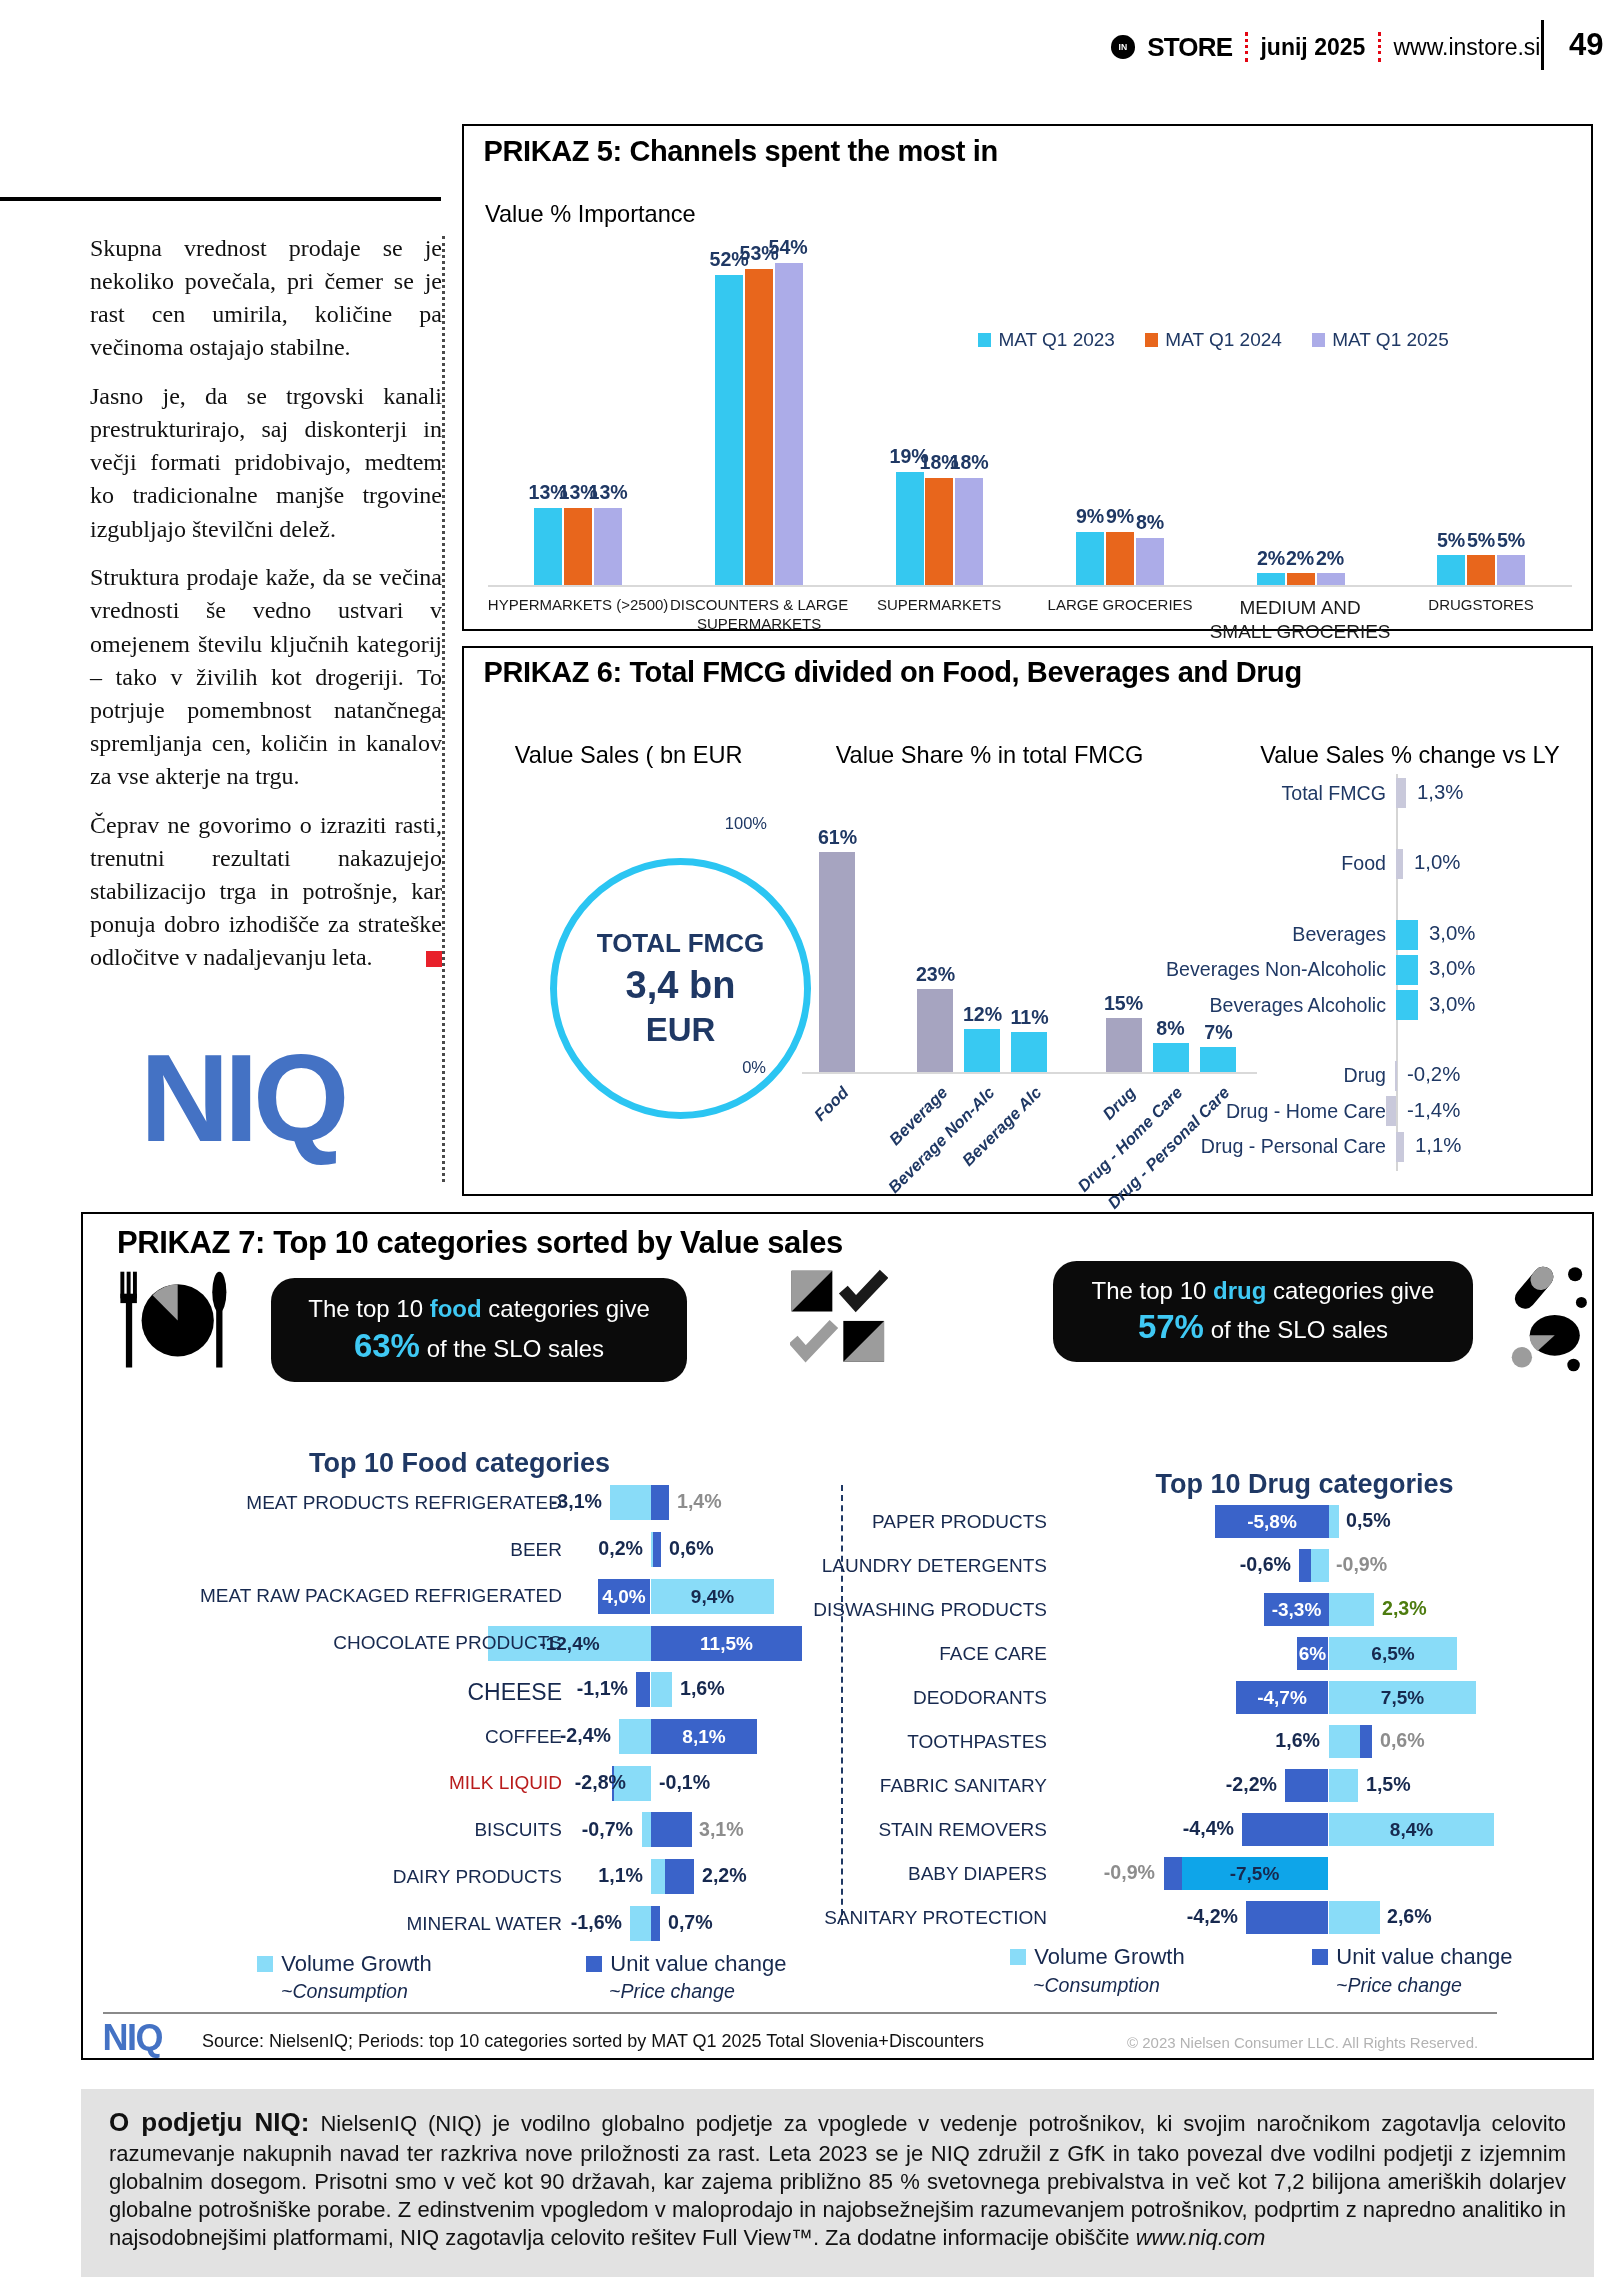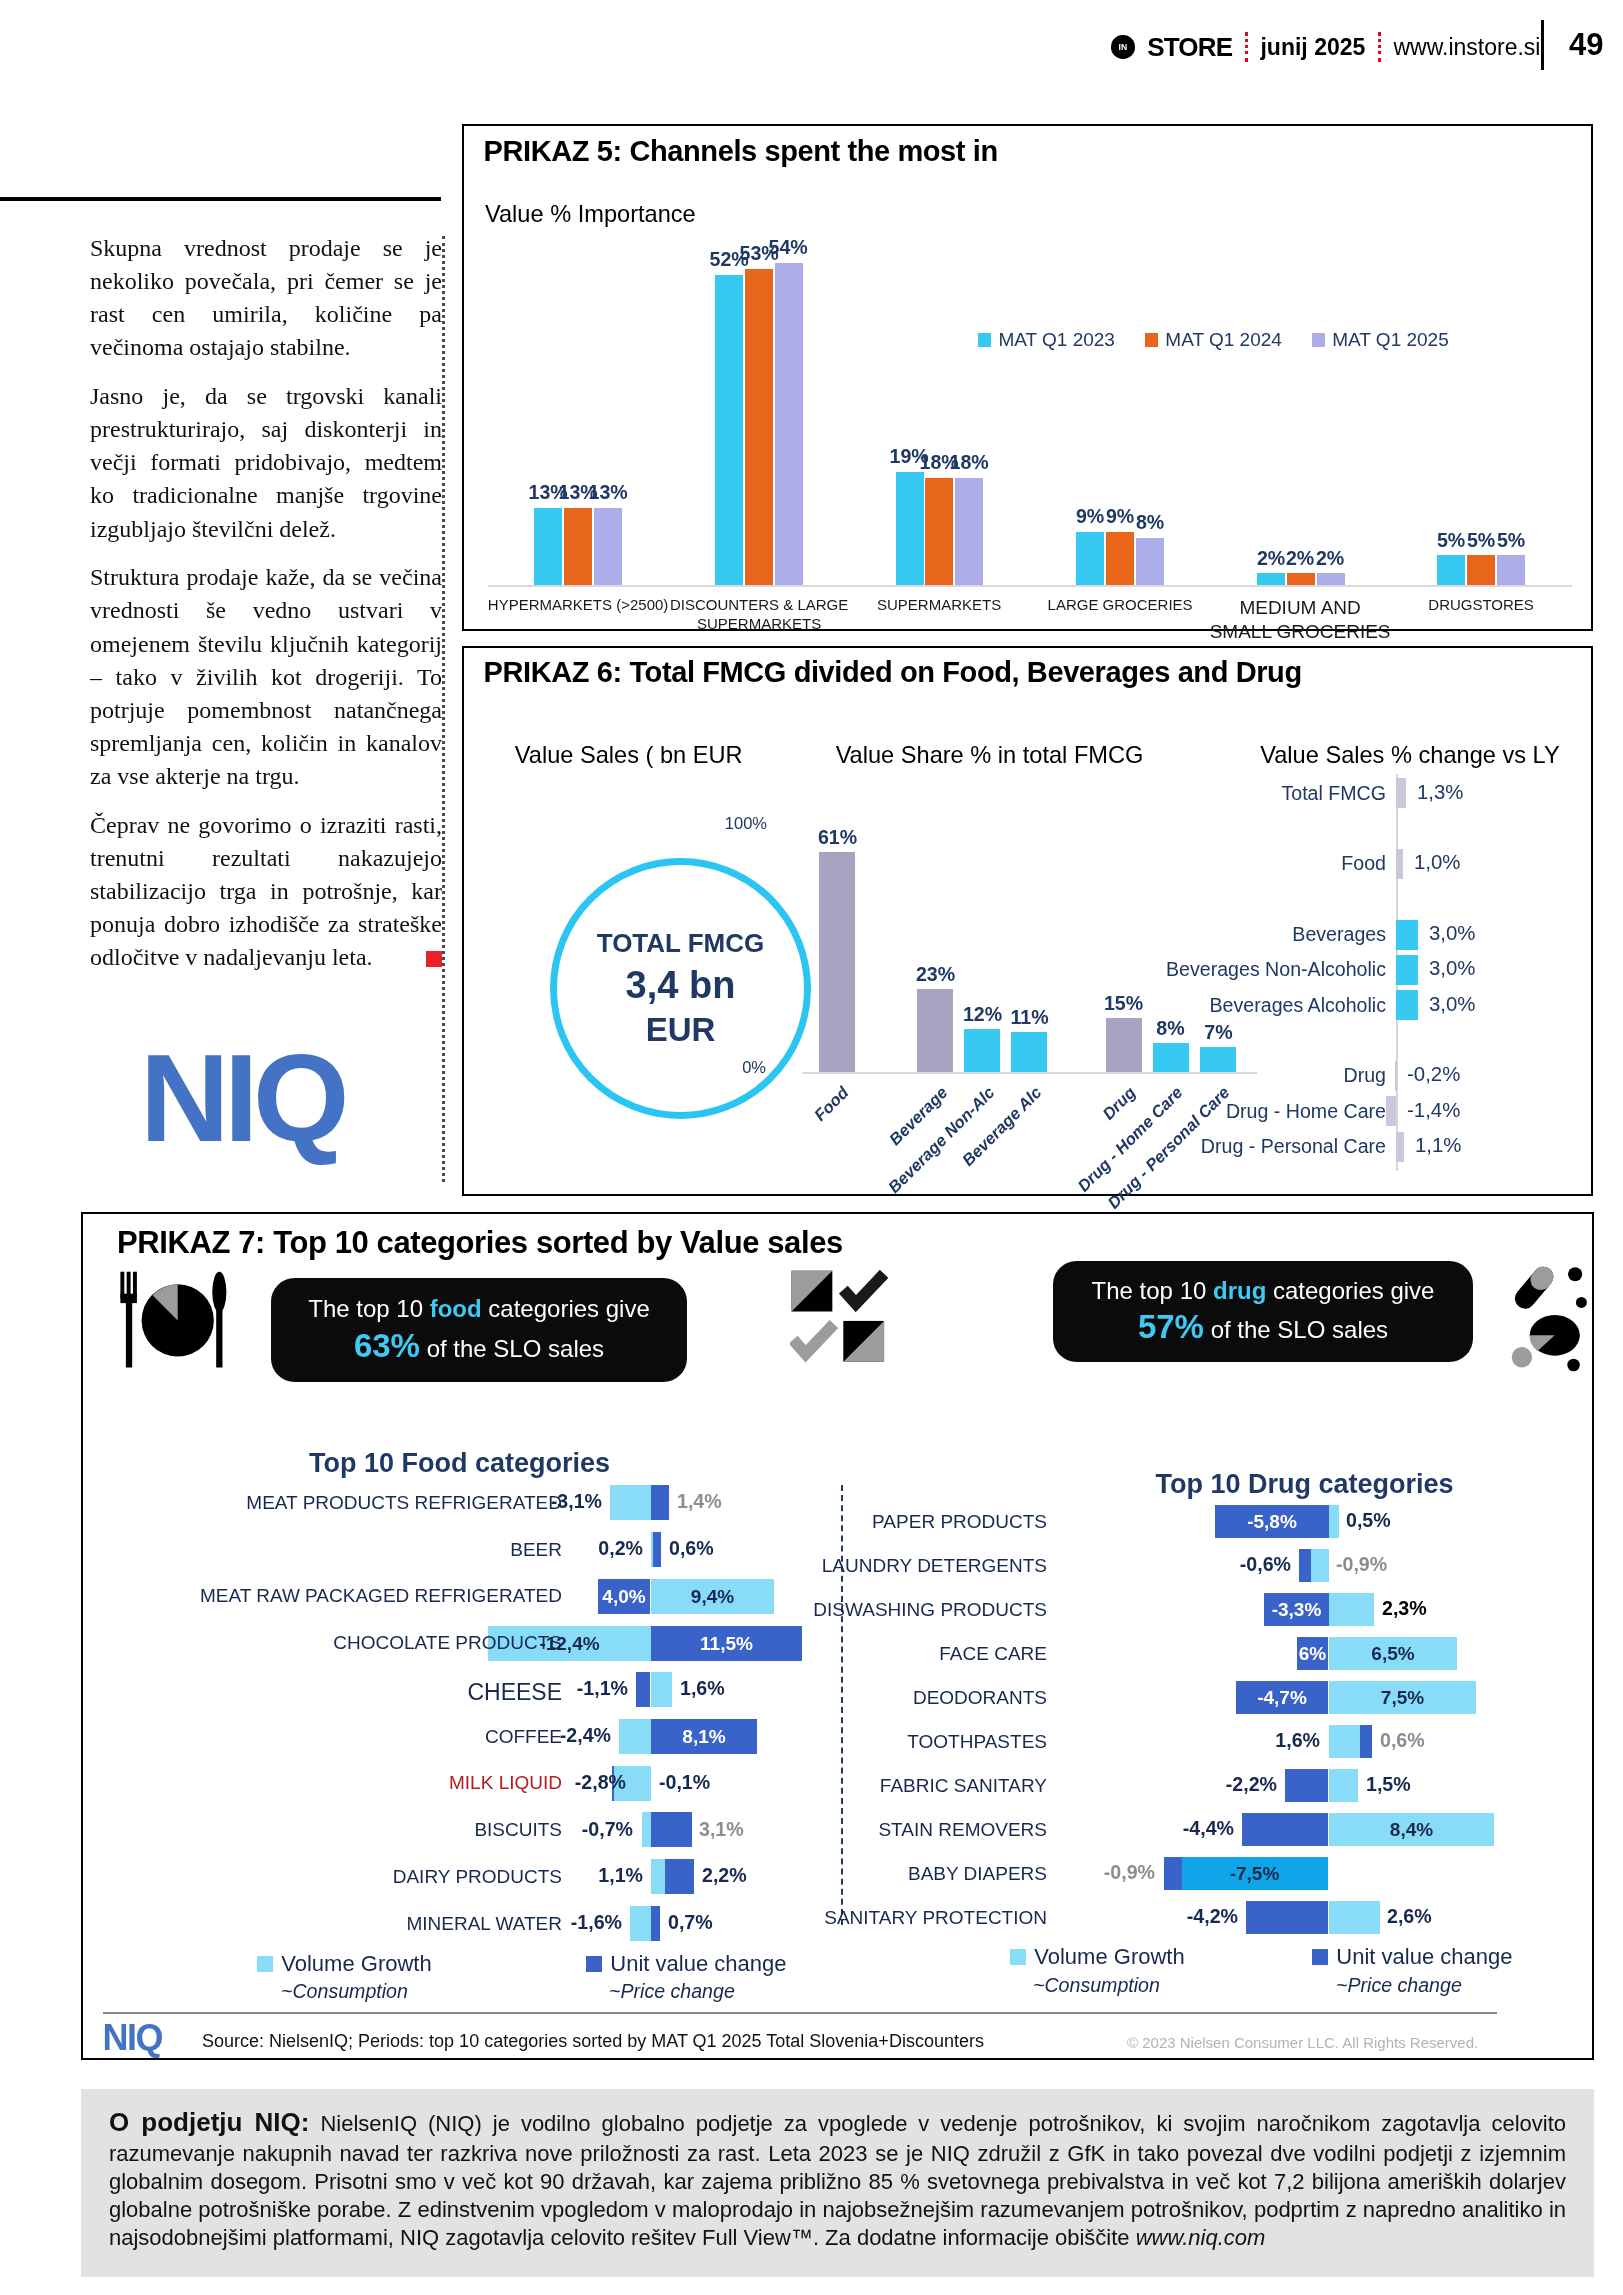--- a/index.html
+++ b/index.html
@@ -351,21 +351,21 @@
         <div style="position: absolute; left: 1228px; top: 335px; width: 17.7px; height: 33px; background: rgb(137, 220, 248);"></div>
         <div style="position: absolute; left: 1216px; top: 335px; width: 11.8px; height: 33px; background: rgb(58, 99, 201);"></div>
         <div style="position: absolute; left: 571px; top: 341px; width: 393px; text-align: right; font-size: 19px; color: rgb(23, 41, 79);">LAUNDRY DETERGENTS</div>
         <div style="position: absolute; left: 1067px; top: 339px; width: 141px; text-align: right; font-size: 19.6px; font-weight: 700; color: rgb(23, 41, 79);">-0,6%</div>
         <div style="position: absolute; left: 1253px; top: 339px; font-size: 19.6px; font-weight: 700; color: rgb(141, 141, 141);">-0,9%</div>
         <div style="position: absolute; left: 1181px; top: 379px; width: 65px; height: 33px; background: rgb(58, 99, 201);">
           <div class="tin" style="color: rgb(255, 255, 255);">-3,3%</div>
         </div>
         <div style="position: absolute; left: 1246px; top: 379px; width: 45px; height: 33px; background: rgb(137, 220, 248);"></div>
         <div style="position: absolute; left: 571px; top: 385px; width: 393px; text-align: right; font-size: 19px; color: rgb(23, 41, 79);">DISWASHING PRODUCTS</div>
-        <div style="position: absolute; left: 1299px; top: 383px; font-size: 19.6px; font-weight: 700; color: #000000;">2,3%</div>
+        <div style="position: absolute; left: 1299px; top: 383px; font-size: 19.6px; font-weight: 700; color: #4d7c0f;">2,3%</div>
         <div style="position: absolute; left: 1214px; top: 423px; width: 31px; height: 33px; background: rgb(58, 99, 201);">
           <div class="tin" style="color: rgb(255, 255, 255);">6%</div>
         </div>
         <div style="position: absolute; left: 1246px; top: 423px; width: 128px; height: 33px; background: rgb(137, 220, 248);">
           <div class="tin" style="color: rgb(23, 41, 79);">6,5%</div>
         </div>
         <div style="position: absolute; left: 571px; top: 429px; width: 393px; text-align: right; font-size: 19px; color: rgb(23, 41, 79);">FACE CARE</div>
         <div style="position: absolute; left: 1153px; top: 467px; width: 92px; height: 33px; background: rgb(58, 99, 201);">
           <div class="tin" style="color: rgb(255, 255, 255);">-4,7%</div>
         </div>

